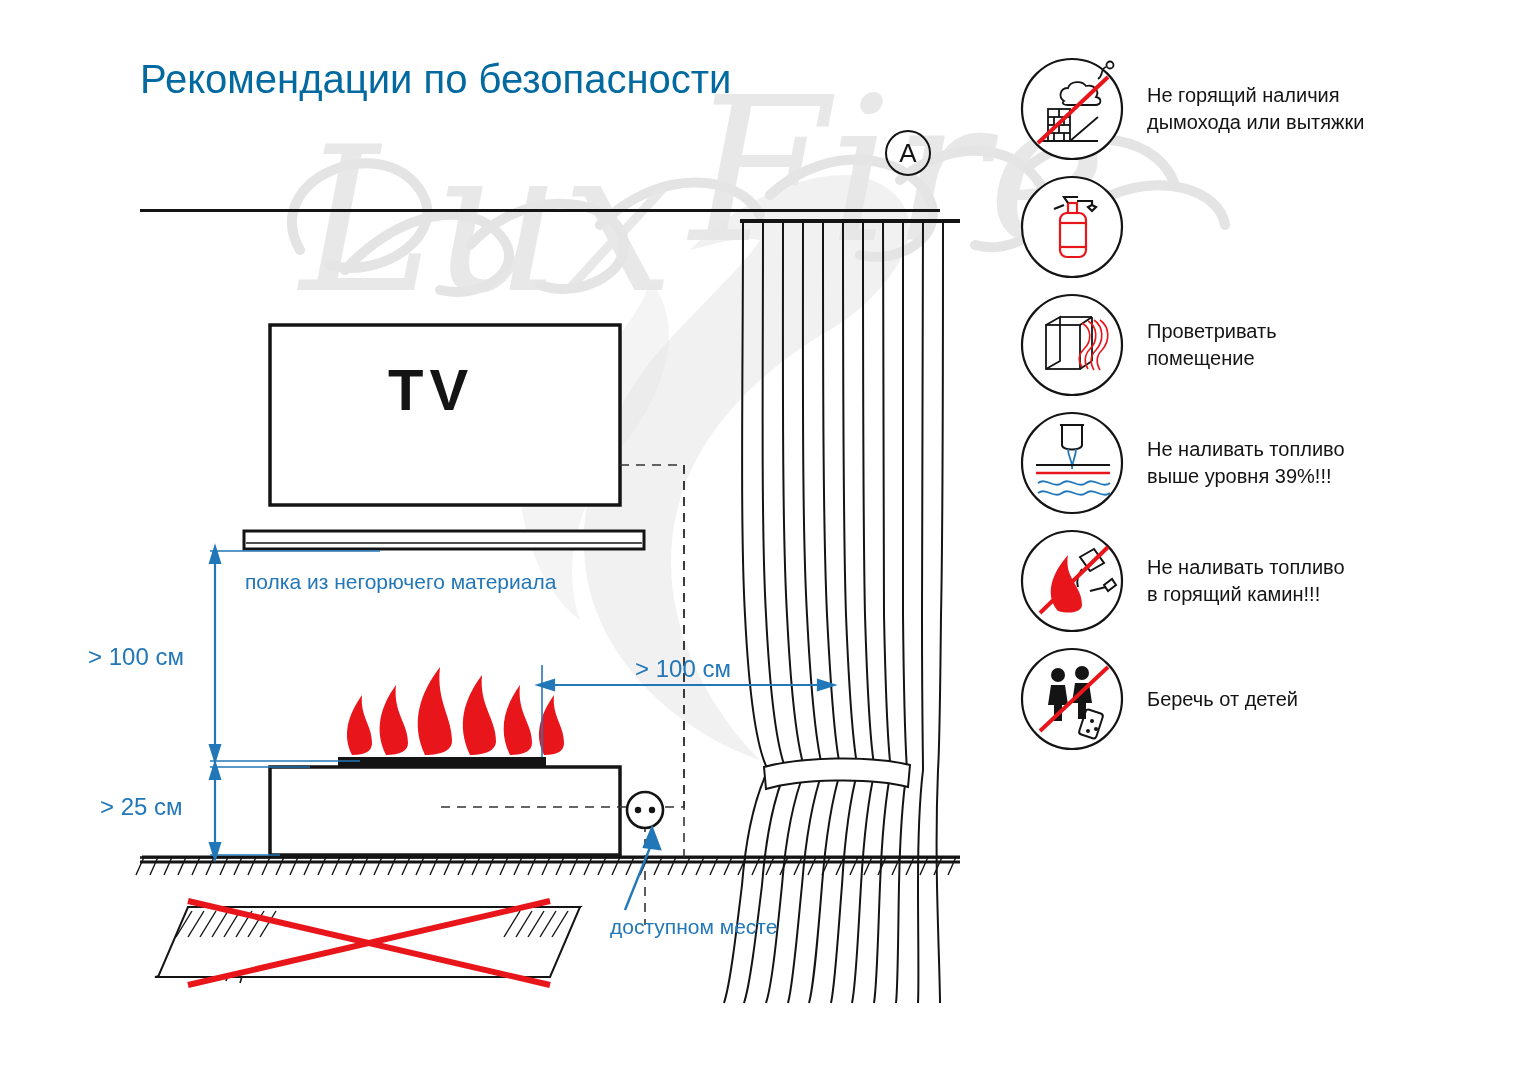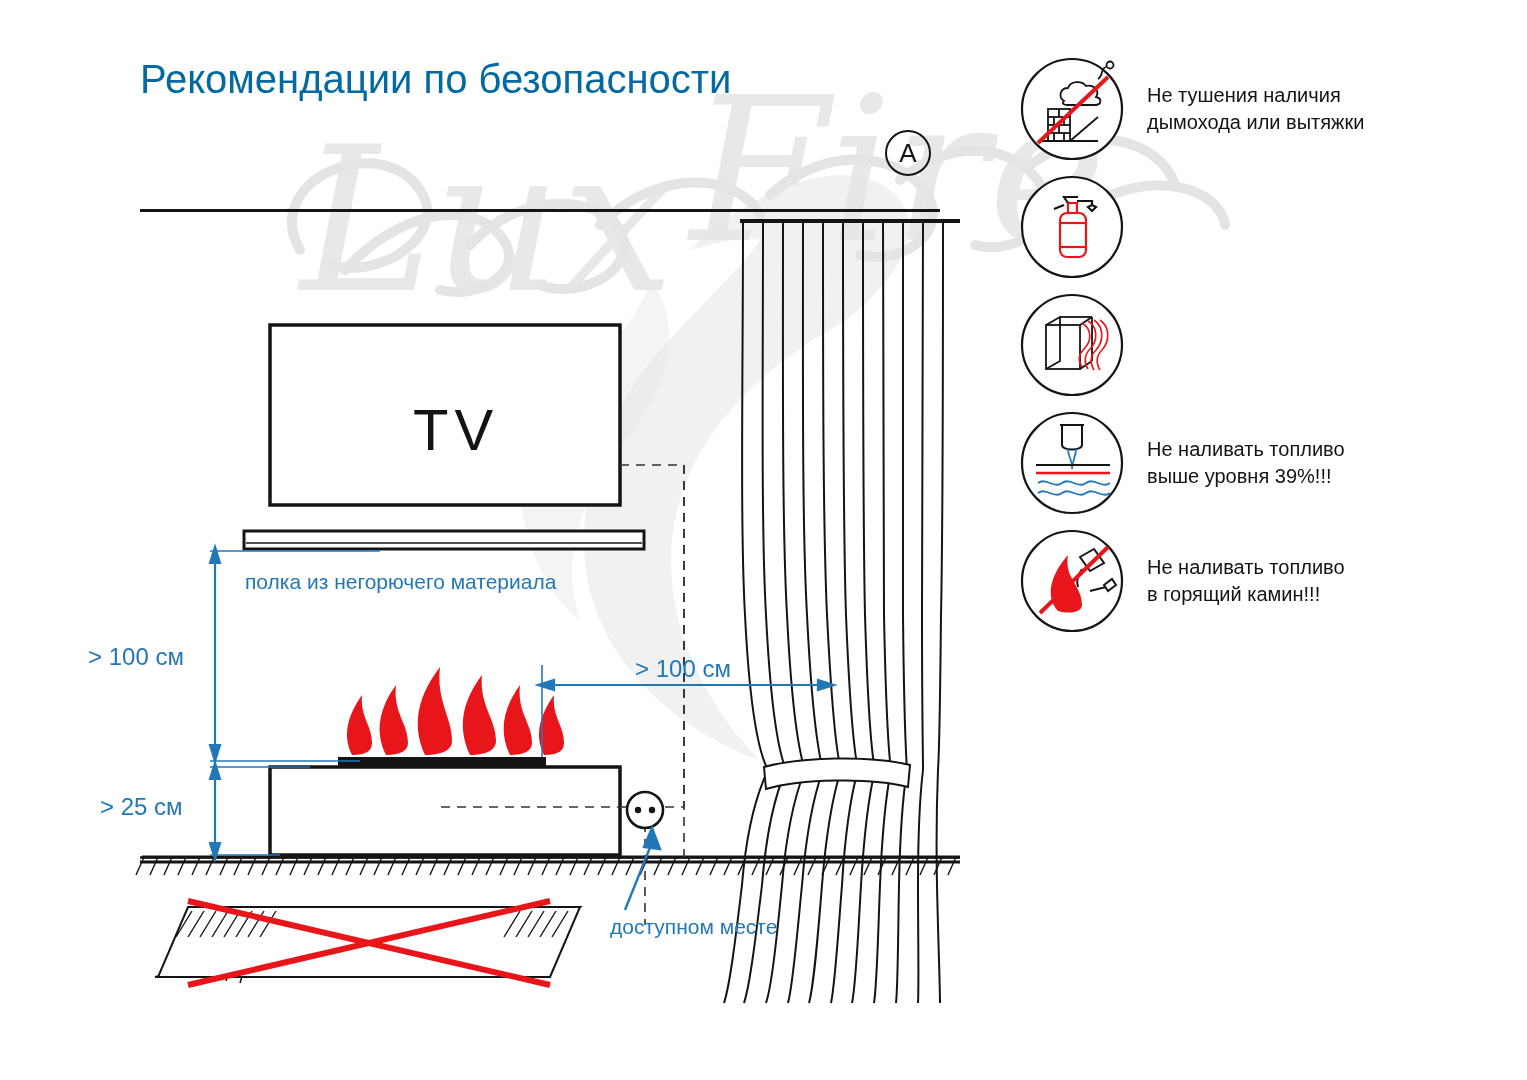--- a/index.html
+++ b/index.html
@@ -89,26 +89,25 @@
     left: 610px;
     top: 912px;
     font-size: 21px;
     line-height: 29px;
     white-space: normal;
     width: 370px;
   }
   #tv-text {
     position: absolute;
     left: 388px;
-    top: 396px;
+    top: 356px;
     font-size: 58px;
-    font-weight: normal;
+    font-weight: bold;
     letter-spacing: 6px;
     color: #141414;
-    margin-left: 25px;
   }
 
   
   #icon-column {
     position: absolute;
     left: 1020px;
     top: 50px;
     width: 480px;
   }
   .icon-row {
@@ -384,21 +383,21 @@
           </g>
           <g stroke="#141414" stroke-width="1.8" fill="none">
             <path d="M44 44 C38 40 40 31 48 31 C50 24 62 23 66 29 C74 27 80 34 76 40 C82 41 82 48 75 48 L48 48 C42 48 42 45 44 44 Z"></path>
             <path d="M78 22 C84 18 80 12 86 10"></path>
             <circle cx="90" cy="8" r="3.5"></circle>
           </g>
           <line x1="18" y1="86" x2="88" y2="20" stroke="#e8151b" stroke-width="4"></line>
         </svg>
       </div>
       <div class="icon-text">
-        <div>Не тушения наличия</div>
+        <div>Не горящий наличия</div>
         <div>дымохода или вытяжки</div>
       </div>
     </div>
 
     <div class="icon-row">
       <div class="icon-badge">
         <svg viewBox="0 0 105 105" width="105" height="105">
           <circle cx="52" cy="52" r="50" fill="#ffffff" stroke="#141414" stroke-width="2.2"></circle>
           <g fill="none" stroke="#e8151b" stroke-width="2.2">
             <rect x="40" y="38" width="26" height="44" rx="7"></rect>
@@ -429,20 +428,24 @@
             <line x1="72" y1="24" x2="72" y2="68"></line>
           </g>
           <g fill="none" stroke="#e8151b" stroke-width="1.6">
             <path d="M62 30 C72 36 72 48 64 56 C58 62 58 68 62 74"></path>
             <path d="M68 28 C78 34 78 48 70 56 C64 62 64 70 68 76"></path>
             <path d="M74 27 C84 34 84 48 76 57 C70 63 70 70 74 77"></path>
             <path d="M80 27 C90 34 90 48 82 57 C76 63 76 70 80 77"></path>
           </g>
         </svg>
       </div>
+      <div class="icon-text">
+        <div>Проветривать</div>
+        <div>помещение</div>
+      </div>
     </div>
 
 
     <div class="icon-row">
       <div class="icon-badge">
         <svg viewBox="0 0 105 105" width="105" height="105">
           <circle cx="52" cy="52" r="50" fill="#ffffff" stroke="#141414" stroke-width="2.2"></circle>
           <g fill="none" stroke="#141414" stroke-width="2">
             <path d="M42 14 L42 34 C42 40 62 40 62 34 L62 14"></path>
             <path d="M40 14 L64 14"></path>
@@ -478,15 +481,38 @@
           </g>
           <line x1="20" y1="84" x2="88" y2="18" stroke="#e8151b" stroke-width="4"></line>
         </svg>
       </div>
       <div class="icon-text">
         <div>Не наливать топливо</div>
         <div>в горящий камин!!!</div>
       </div>
     </div>
 
+    <div class="icon-row">
+      <div class="icon-badge">
+        <svg viewBox="0 0 105 105" width="105" height="105">
+          <circle cx="52" cy="52" r="50" fill="#ffffff" stroke="#141414" stroke-width="2.2"></circle>
+          <g fill="#141414">
+            <circle cx="38" cy="28" r="7"></circle>
+            <path d="M31 38 L45 38 L48 58 L42 58 L42 74 L34 74 L34 58 L28 58 Z"></path>
+            <circle cx="62" cy="26" r="7"></circle>
+            <path d="M55 36 L69 36 L72 56 L66 56 L66 72 L58 72 L58 56 L52 56 Z"></path>
+          </g>
+          <g fill="none" stroke="#141414" stroke-width="2">
+            <rect x="62" y="64" width="18" height="26" rx="3" transform="rotate(18 71 77)"></rect>
+            <circle cx="72" cy="74" r="2" fill="#141414" stroke="none"></circle>
+            <circle cx="76" cy="82" r="2" fill="#141414" stroke="none"></circle>
+            <circle cx="68" cy="84" r="2" fill="#141414" stroke="none"></circle>
+          </g>
+          <line x1="20" y1="84" x2="88" y2="20" stroke="#e8151b" stroke-width="4"></line>
+        </svg>
+      </div>
+      <div class="icon-text">
+        <div>Беречь от детей</div>
+      </div>
+    </div>
 
   </div>
 </div>
 
 </body></html>

